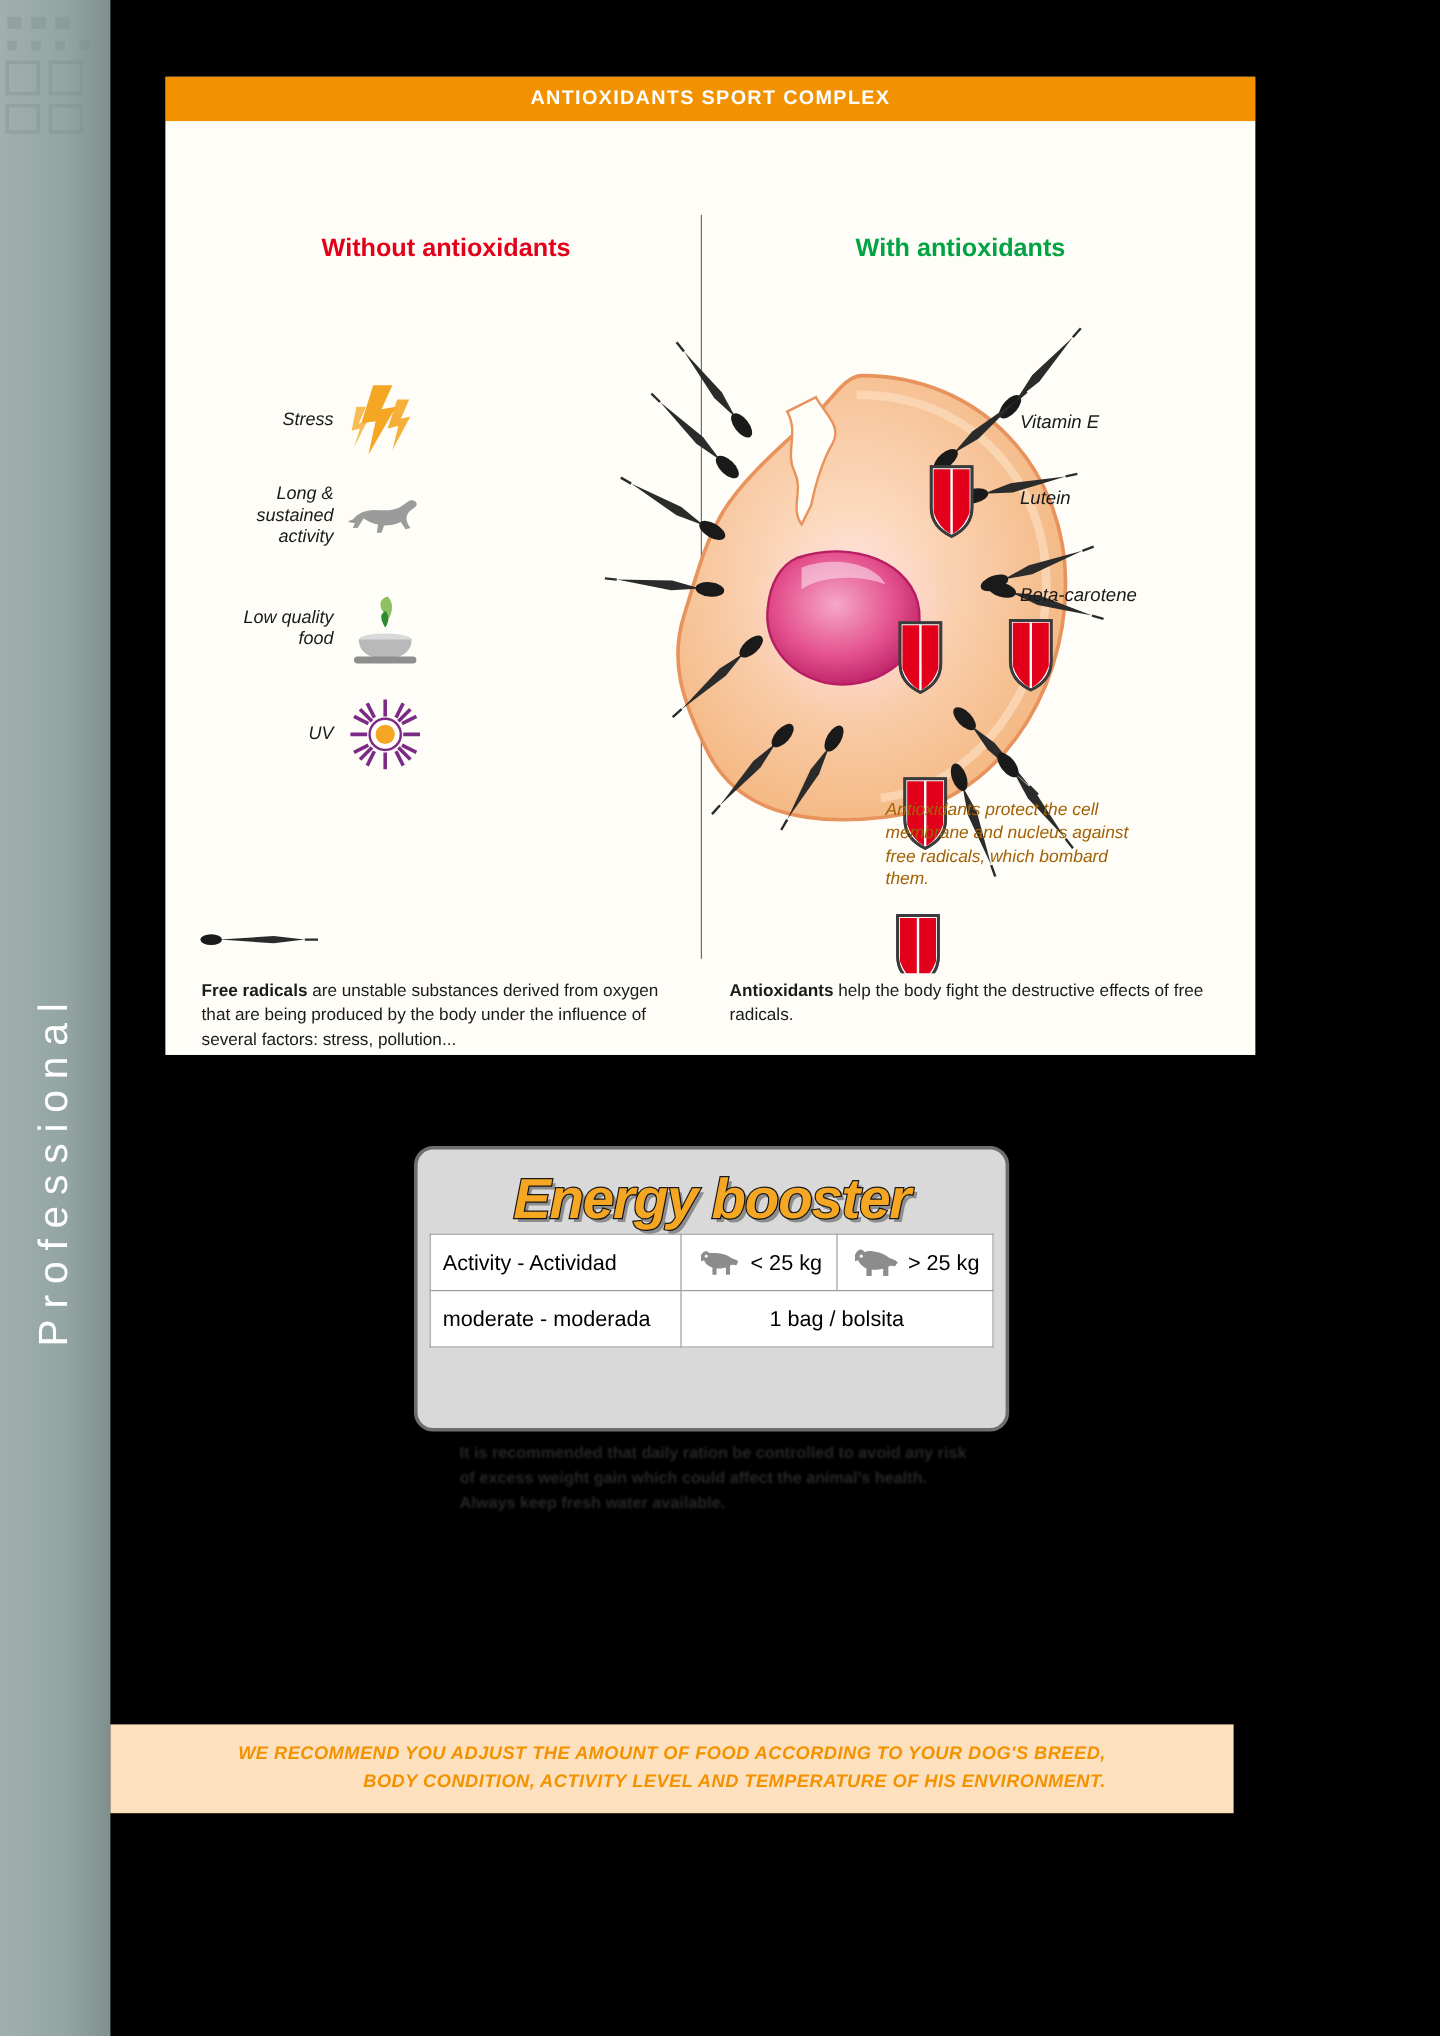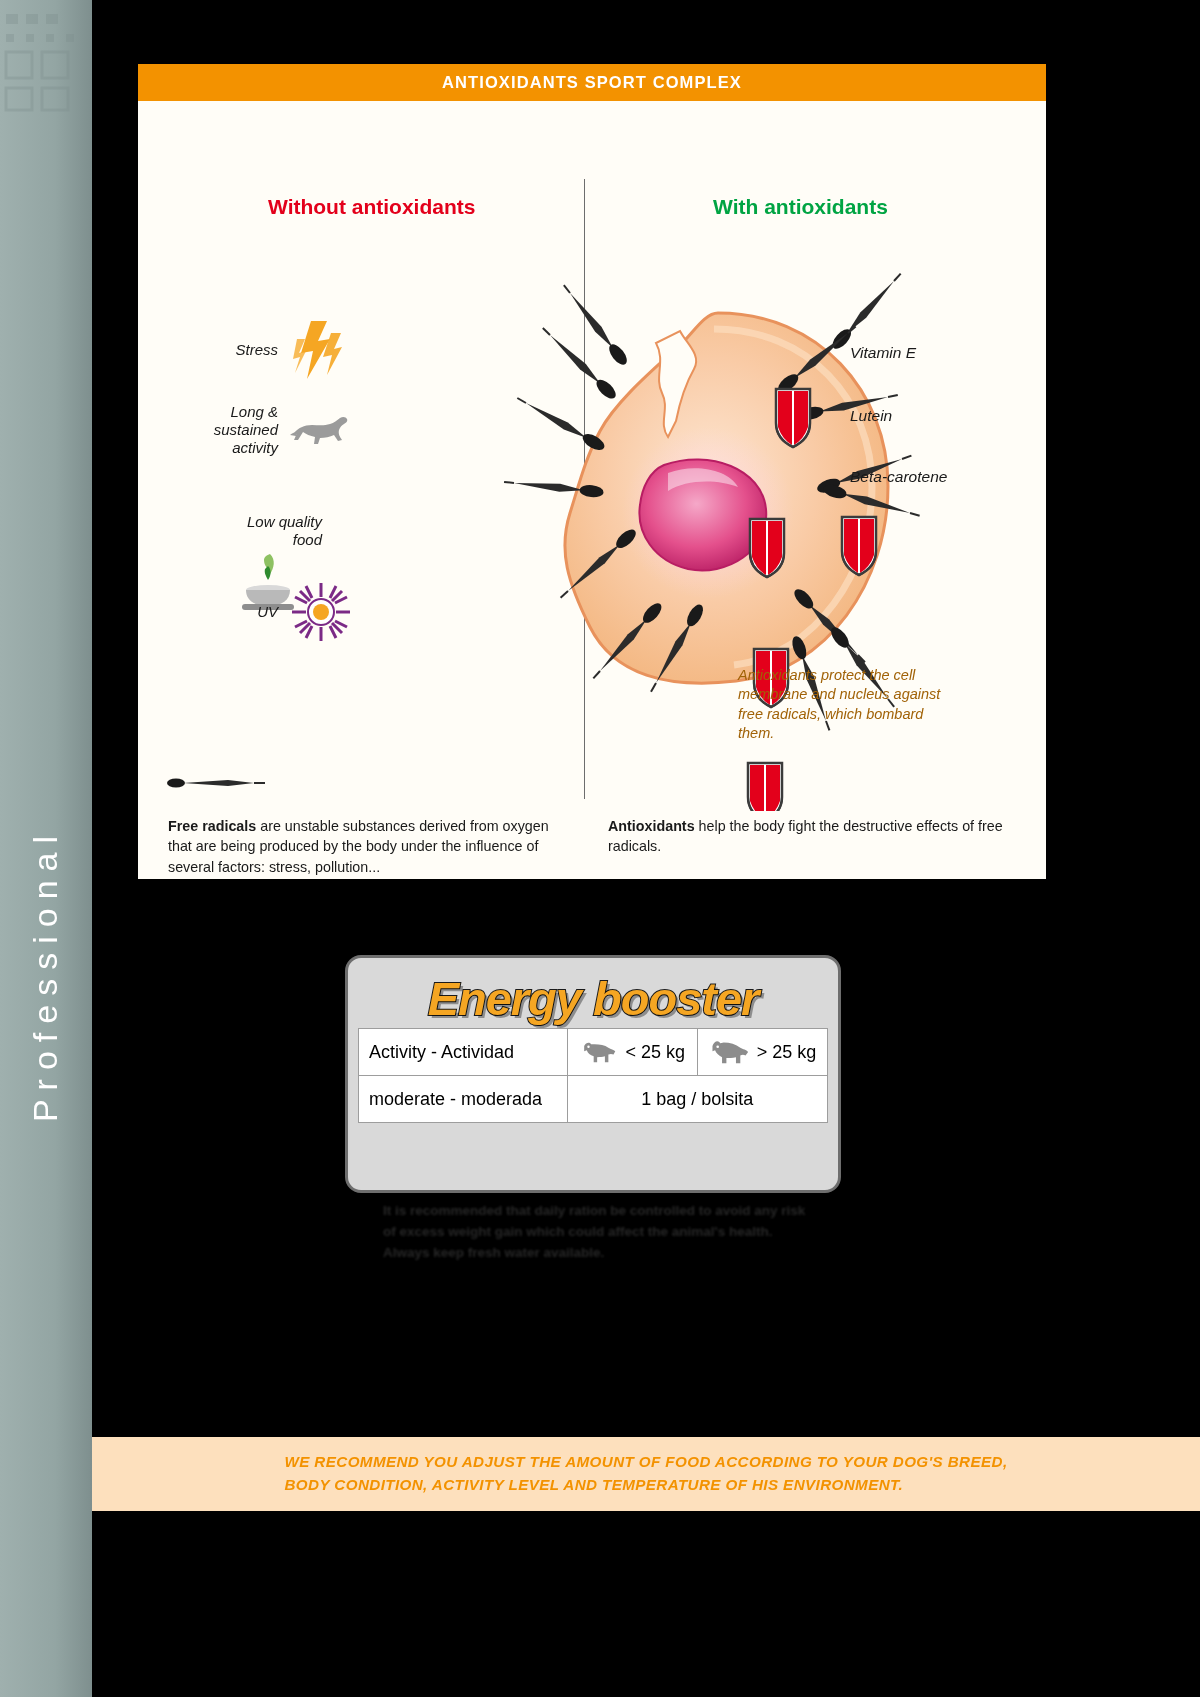--- a/index.html
+++ b/index.html
@@ -207,27 +207,27 @@
     color: #2b2b2b;
     filter: blur(1.1px);
     opacity: .92;
   }
 
   
   .bottom-bar {
     position: absolute;
     left: 92px;
     top: 1437px;
-    width: 1108px;
+    width: 936px;
     height: 74px;
     background: #fde0bd;
     display: flex;
     align-items: center;
     justify-content: center;
-    text-align: left;
+    text-align: right;
   }
   .bottom-bar .txt {
     color: #f39200;
     font-style: italic;
     font-weight: bold;
     font-size: 15.2px;
     letter-spacing: .4px;
     line-height: 1.5;
   }
 </style>
@@ -281,21 +281,21 @@
 sustained
 activity</div>
       <div class="f-icon">
         <svg width="62" height="34" viewBox="0 0 62 34">
           <path fill="#9b9b9b" d="M4 20 C8 15 14 12 22 12 C28 12 34 13 40 11 C44 10 47 7 50 5 C53 3 56 4 57 6 C58 8 56 10 54 11 C52 12 50 14 49 17 C48 21 50 24 52 27 L48 28 L44 22 C40 24 35 25 30 25 L28 31 L24 31 L25 24 C20 23 16 21 13 19 L8 27 L4 27 L7 20 Z"></path>
           <path fill="#9b9b9b" d="M0 22 C2 20 5 19 8 19 L6 23 Z"></path>
         </svg>
       </div>
     </div>
 
-    <div class="factor" style="left:20px; top:412px;flex-direction:column;">
+    <div class="factor" style="left:20px; top:392px;">
       <div class="f-label" style="white-space:pre-line;">Low quality
 food</div>
       <div class="f-icon">
         <svg width="56" height="62" viewBox="0 0 56 62">
           <path fill="#7ab648" d="M30 4 C36 10 34 18 30 24 C28 18 24 16 24 10 C24 7 27 5 30 4 Z" opacity=".85"></path>
           <path fill="#2e8b2e" d="M28 16 C32 20 31 26 28 30 C26 26 24 23 25 19 Z"></path>
           <ellipse cx="28" cy="40" rx="22" ry="5" fill="#d9d9d9"></ellipse>
           <path fill="#b9b9b9" d="M6 40 C6 50 14 56 28 56 C42 56 50 50 50 40 Z"></path>
           <rect x="2" y="54" width="52" height="6" rx="3" fill="#8e8e8e"></rect>
         </svg>
@@ -395,21 +395,21 @@
 
       <use href="#shield" transform="translate(358,138)"></use>
       <use href="#shield" transform="translate(332,268)"></use>
       <use href="#shield" transform="translate(424,266)"></use>
       <use href="#shield" transform="translate(336,398)"></use>
       <use href="#shield" transform="translate(330,512)"></use>
     </svg>
 
     <div class="nutrient" style="left:712px; top:243px;">Vitamin E</div>
     <div class="nutrient" style="left:712px; top:306px;">Lutein</div>
-    <div class="nutrient" style="left:712px; top:367px;">Beta-carotene</div>
+    <div class="nutrient" style="left:712px; top:387px;">Beta-carotene</div>
 
     <div class="note">Antioxidants protect the cell membrane and nucleus against free radicals, which bombard them.</div>
 
     <svg class="radical-sample" width="100" height="20" viewBox="0 0 100 20">
       <ellipse cx="10" cy="10" rx="9" ry="4.5" fill="#1a1a1a"></ellipse>
       <path d="M17 10 L62 13 L88 10 L62 7 Z" fill="#2b2b2b"></path>
       <path d="M88 10 L99 10" stroke="#2b2b2b" stroke-width="2"></path>
     </svg>
 
     <div class="caption left">

